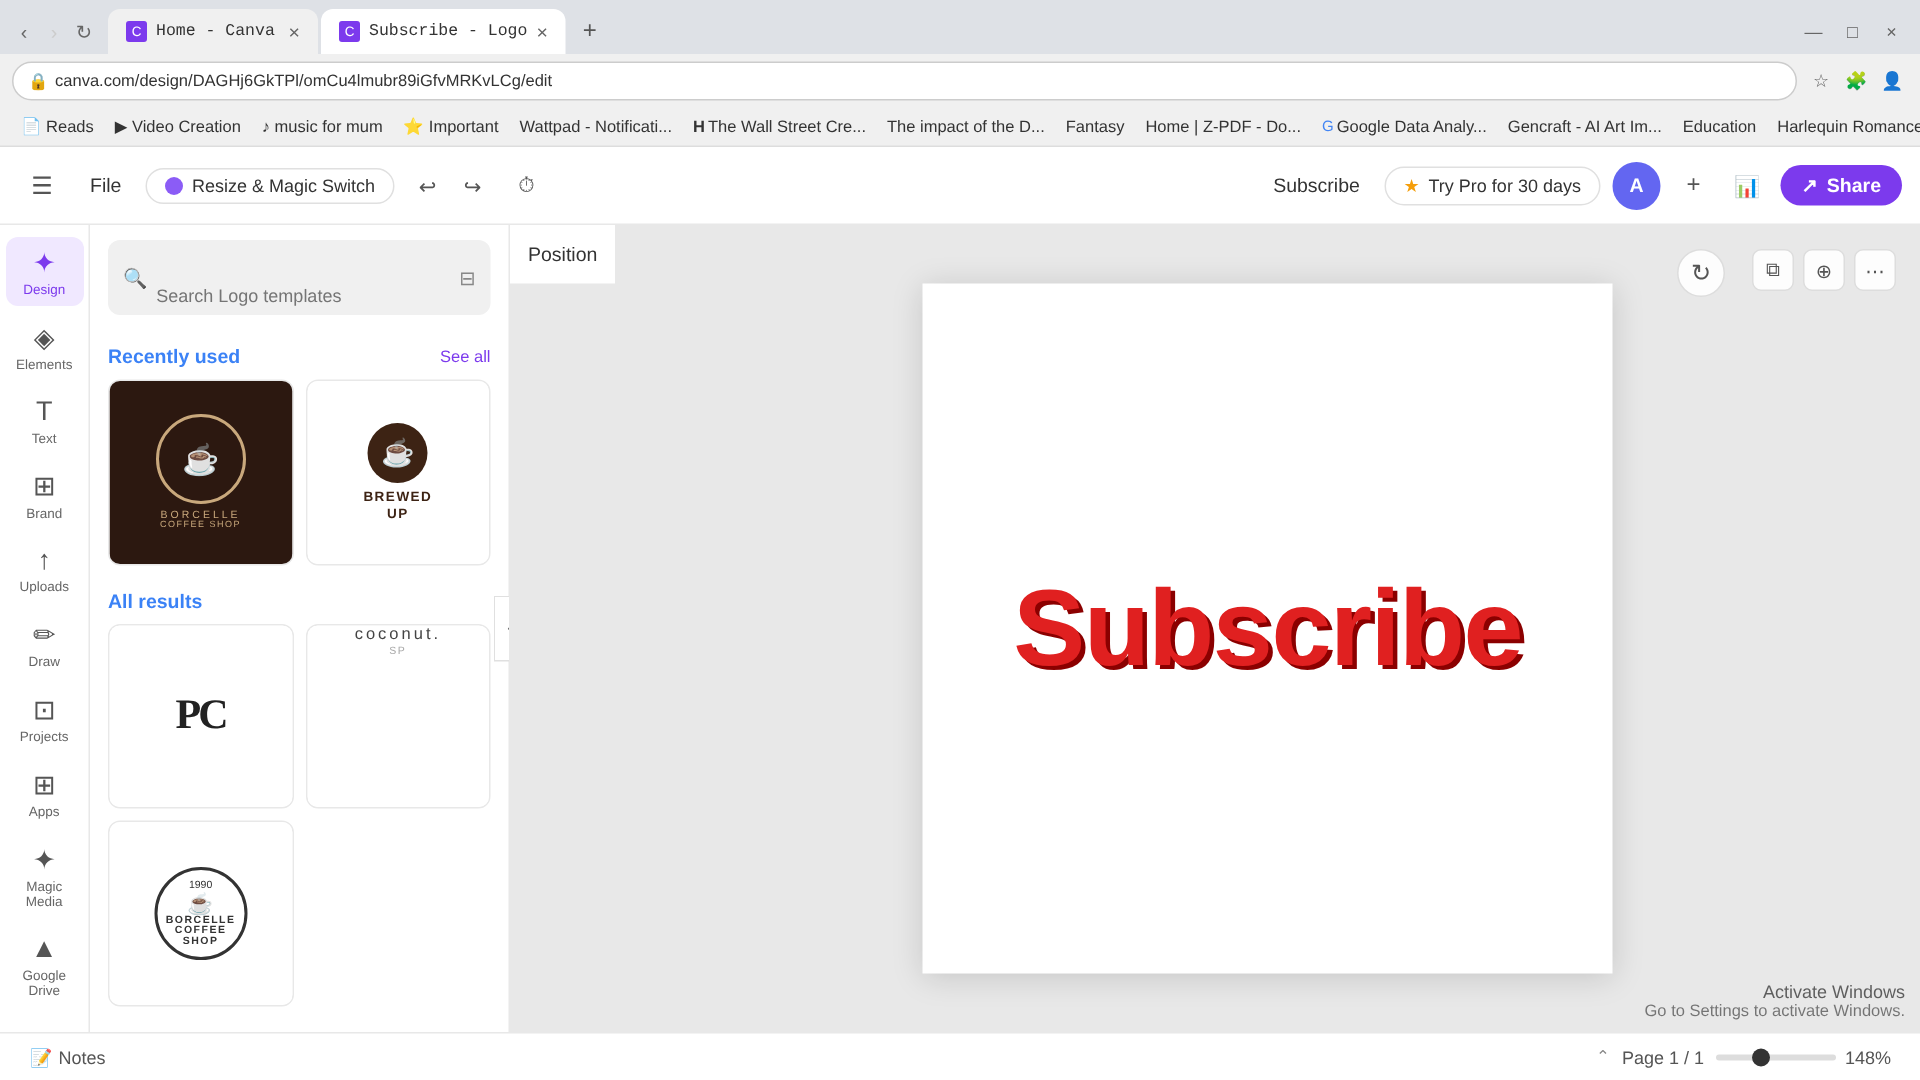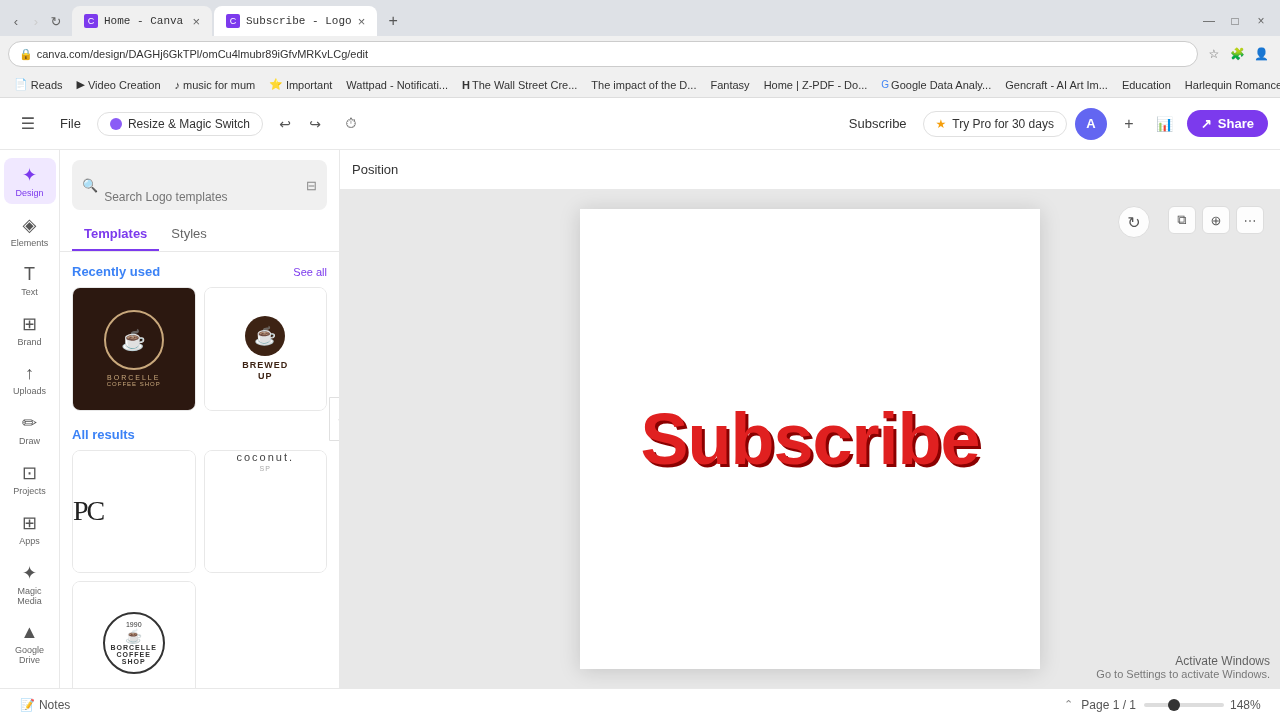--- a/index.html
+++ b/index.html
@@ -84,36 +84,36 @@
     .template-grid { display: grid; grid-template-columns: 1fr 1fr; gap: 8px; margin-bottom: 16px; }
     .template-thumb { border-radius: 8px; overflow: hidden; cursor: pointer; border: 1px solid #e8e8e8; aspect-ratio: 1; background: #f9f9f9; display: flex; align-items: center; justify-content: center; }
     
     .tmpl-borcelle { background: #2c1810; display: flex; flex-direction: column; align-items: center; justify-content: center; width: 100%; height: 100%; }
     .tmpl-borcelle-circle { width: 60px; height: 60px; border-radius: 50%; border: 2px solid #c9a87c; display: flex; align-items: center; justify-content: center; color: #c9a87c; font-size: 20px; }
     .tmpl-brewed { background: #fff; display: flex; flex-direction: column; align-items: center; justify-content: center; width: 100%; height: 100%; }
     .tmpl-brewed-icon { width: 40px; height: 40px; background: #3d2314; border-radius: 50%; display: flex; align-items: center; justify-content: center; color: #fff; font-size: 18px; margin-bottom: 4px; }
     .tmpl-brewed-text { font-size: 9px; font-weight: 700; letter-spacing: 1px; color: #3d2314; text-align: center; line-height: 1.2; }
     .tmpl-ps { background: #fff; display: flex; align-items: center; justify-content: center; width: 100%; height: 100%; }
     .tmpl-ps-text { font-size: 28px; font-family: serif; color: #333; opacity: 0.5; letter-spacing: -2px; }
-    .tmpl-pc { background: #fff; display: flex; align-items: center; width: 100%; height: 100%; }
+    .tmpl-pc { background: #fff; display: flex; align-items: center; justify-content: center; width: 100%; height: 100%; font-weight: bold; }
     .tmpl-pc-text { font-size: 28px; font-family: serif; color: #222; letter-spacing: -2px; }
     .tmpl-coconut { background: #fff; display: flex; justify-content: center; width: 100%; height: 100%; }
     .tmpl-coconut-text { font-size: 11px; color: #444; letter-spacing: 2px; text-transform: lowercase; }
     .tmpl-borcelle2 { background: #fff; display: flex; flex-direction: column; align-items: center; justify-content: center; width: 100%; height: 100%; }
     .borcelle2-outer { width: 62px; height: 62px; border-radius: 50%; border: 2px solid #333; display: flex; flex-direction: column; align-items: center; justify-content: center; }
     .borcelle2-year { font-size: 7px; color: #333; }
     .borcelle2-name { font-size: 7px; font-weight: 700; color: #333; letter-spacing: 1px; text-align: center; }
     .borcelle2-icon { font-size: 14px; color: #333; }
 
     
     .collapse-btn { position: absolute; right: -12px; top: 50%; transform: translateY(-50%); width: 22px; height: 44px; background: #fff; border: 1px solid #e0e0e0; border-radius: 0 6px 6px 0; display: flex; align-items: center; justify-content: center; cursor: pointer; z-index: 10; color: #666; font-size: 11px; }
     .template-panel { position: relative; }
 
     
-    .canvas-area { flex: 1; background: #e8e8e8; display: flex; flex-direction: column; overflow: hidden; }
+    .canvas-area { flex: 1; background: #e8e8e8; display: flex; flex-direction: row; overflow: hidden; }
     .canvas-toolbar { height: 40px; display: flex; align-items: center; padding: 0 12px; background: #fff; border-bottom: 1px solid #e8e8e8; }
     .canvas-toolbar-label { font-size: 13px; color: #333; }
     .canvas-scroll { flex: 1; display: flex; align-items: center; justify-content: center; position: relative; overflow: hidden; }
     .canvas-wrapper { position: relative; }
     .canvas-page { background: #fff; width: 460px; height: 460px; box-shadow: 0 2px 20px rgba(0,0,0,0.15); display: flex; align-items: center; justify-content: center; position: relative; }
     .subscribe-text { font-size: 72px; font-weight: 900; color: #e02020; font-family: Arial, sans-serif; text-shadow: 3px 3px 0 #8b0000; letter-spacing: -1px; position: relative; }
     .add-page-btn { font-size: 12px; color: #555; cursor: pointer; padding: 6px 16px; background: rgba(255,255,255,0.8); border-radius: 20px; border: 1px solid #ddd; }
     .canvas-action-btn { width: 28px; height: 28px; background: rgba(255,255,255,0.9); border-radius: 6px; display: flex; align-items: center; justify-content: center; cursor: pointer; font-size: 13px; color: #555; border: 1px solid #ddd; }
     .refresh-btn-canvas { width: 32px; height: 32px; background: rgba(255,255,255,0.9); border-radius: 50%; display: flex; align-items: center; justify-content: center; cursor: pointer; font-size: 16px; color: #555; border: 1px solid #ddd; }
 
@@ -272,24 +272,20 @@
     <div class="template-panel">
 
       <div class="panel-search">
         <div class="search-box">
           <span class="search-icon">🔍</span>
           <input class="search-input" type="text" placeholder="Search Logo templates" style="">
           <span class="filter-icon">⊟</span>
         </div>
       </div>
 
-      <div class="panel-tabs">
-        <div class="panel-tab active">Templates</div>
-        <div class="panel-tab">Styles</div>
-      </div>
 
 
       <div class="panel-scroll">
 
         <div class="section-header">
           <span class="section-title">Recently used</span>
           <span class="see-all-link">See all</span>
         </div>
         <div class="template-grid">
 

